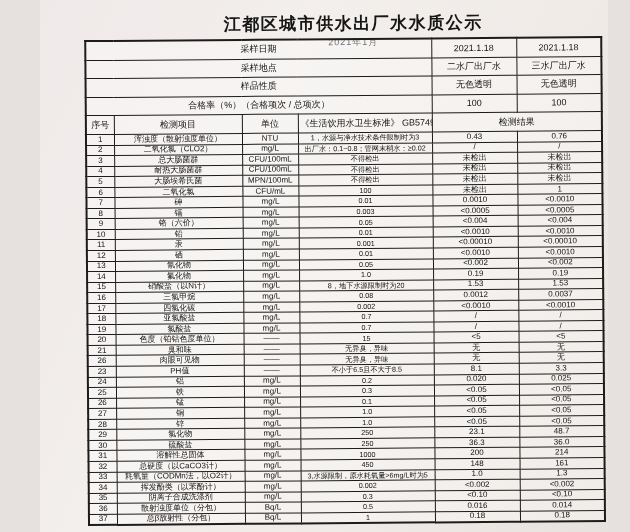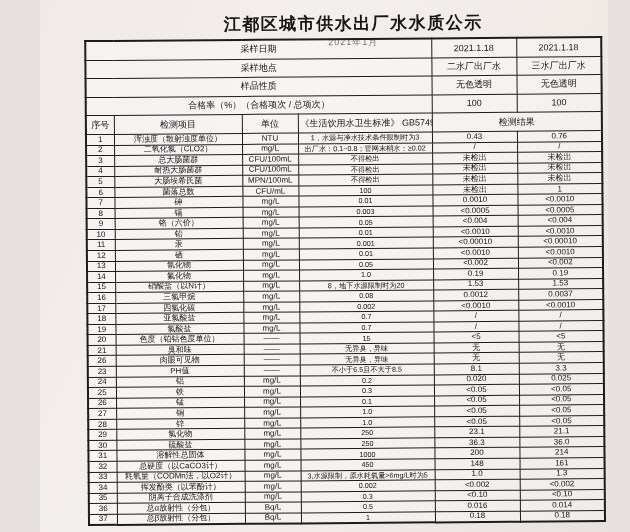--- a/index.html
+++ b/index.html
@@ -128,21 +128,21 @@
           <tr class="d">
     <td>5</td>
     <td class="c-item">大肠埃希氏菌</td>
     <td>MPN/100mL</td>
     <td class="c-std">不得检出</td>
     <td>未检出</td>
     <td>未检出</td>
   </tr>
           <tr class="d">
     <td>6</td>
-    <td class="c-item">菌落总数</td>
+    <td class="c-item">二氧化氯</td>
     <td>CFU/mL</td>
     <td class="c-std">100</td>
     <td>未检出</td>
     <td>1</td>
   </tr>
           <tr class="d">
     <td>7</td>
     <td class="c-item">砷</td>
     <td>mg/L</td>
     <td class="c-std">0.01</td>
@@ -316,21 +316,21 @@
     <td class="c-std">1.0</td>
     <td>&lt;0.05</td>
     <td>&lt;0.05</td>
   </tr>
           <tr class="d">
     <td>29</td>
     <td class="c-item">氯化物</td>
     <td>mg/L</td>
     <td class="c-std">250</td>
     <td>23.1</td>
-    <td>21.1</td>
+    <td>48.7</td>
   </tr>
           <tr class="d">
     <td>30</td>
     <td class="c-item">硫酸盐</td>
     <td>mg/L</td>
     <td class="c-std">250</td>
     <td>36.3</td>
     <td>36.0</td>
   </tr>
           <tr class="d">
@@ -368,21 +368,21 @@
           <tr class="d">
     <td>35</td>
     <td class="c-item">阴离子合成洗涤剂</td>
     <td>mg/L</td>
     <td class="c-std">0.3</td>
     <td>&lt;0.10</td>
     <td>&lt;0.10</td>
   </tr>
           <tr class="d">
     <td>36</td>
-    <td class="c-item">总α放射性（分包）</td>
+    <td class="c-item">散射浊度单位（分包）</td>
     <td>Bq/L</td>
     <td class="c-std">0.5</td>
     <td>0.016</td>
     <td>0.014</td>
   </tr>
           <tr class="d">
     <td>37</td>
     <td class="c-item">总β放射性（分包）</td>
     <td>Bq/L</td>
     <td class="c-std">1</td>

